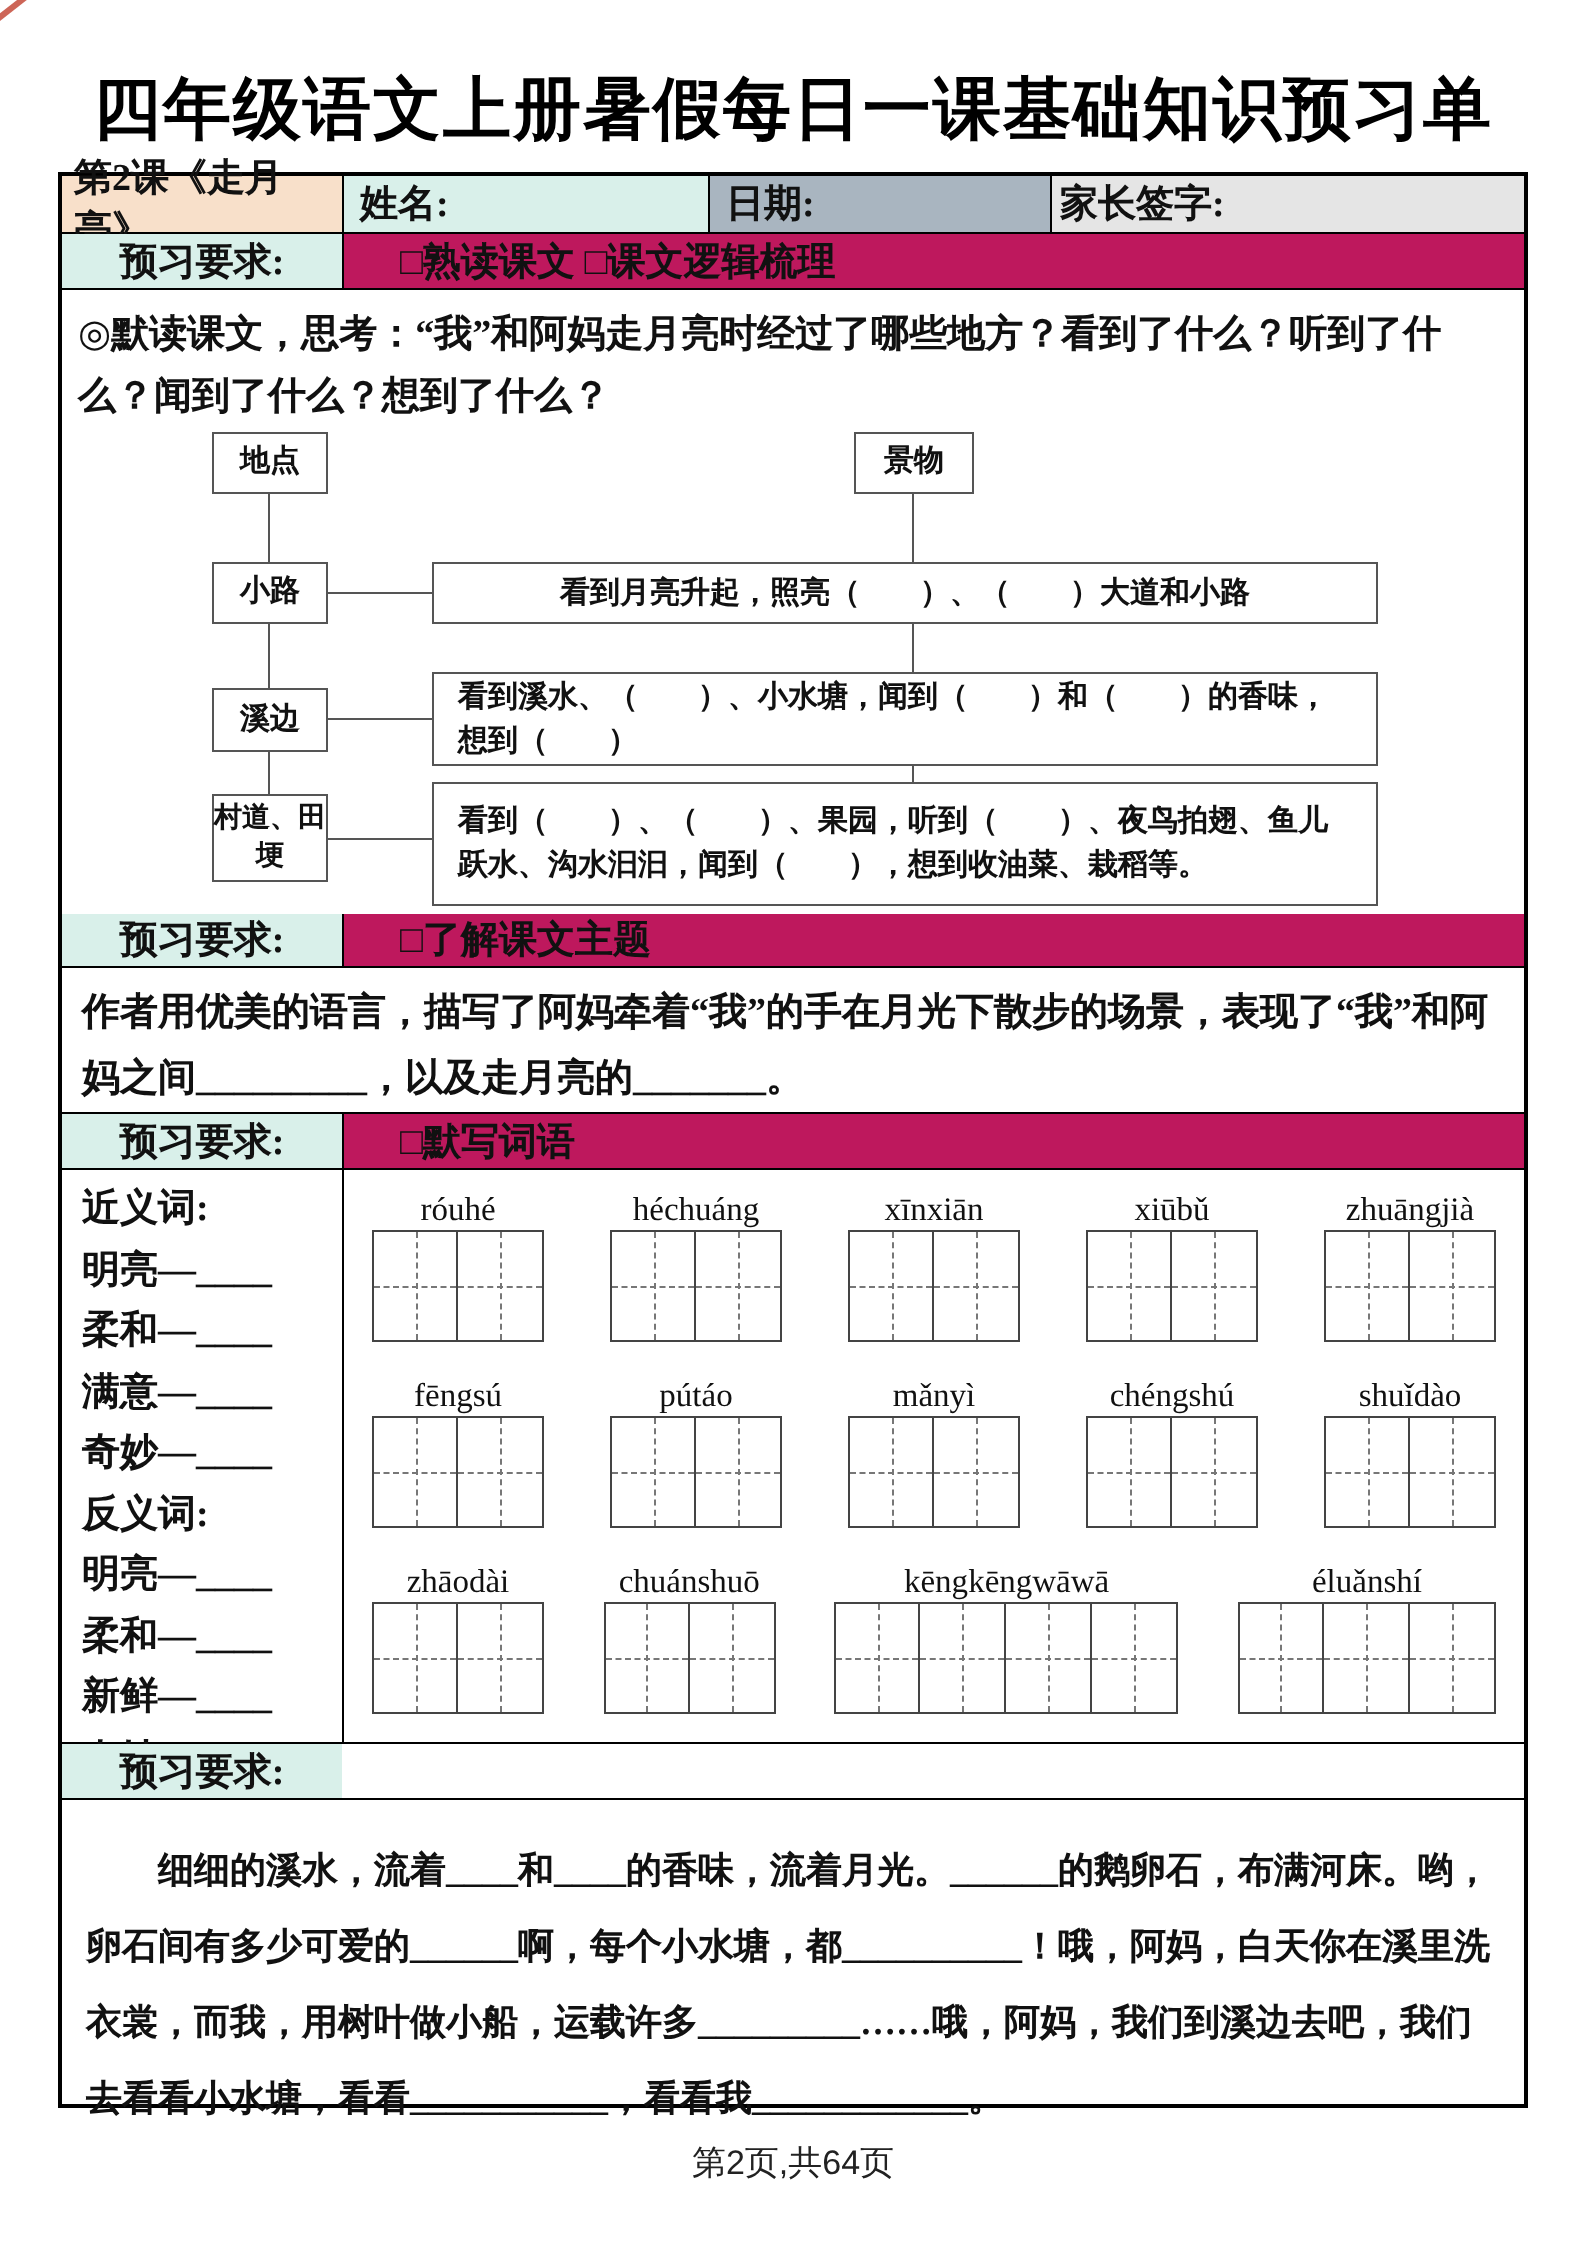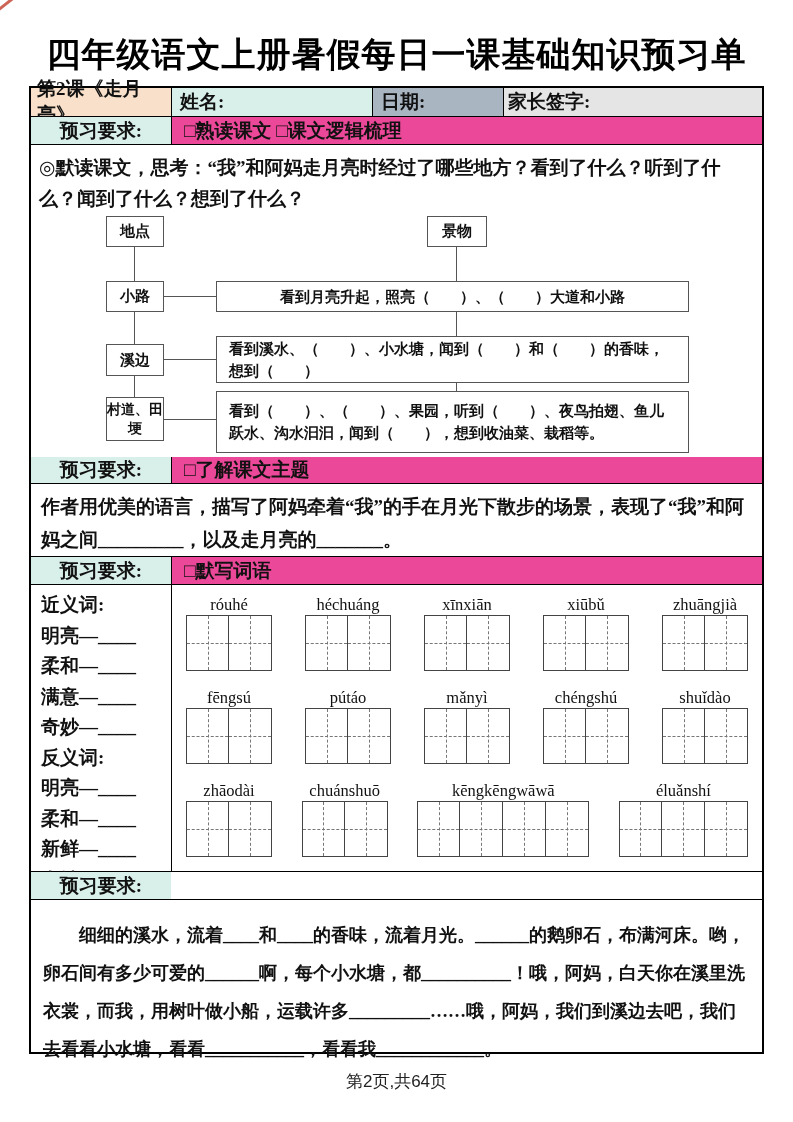--- a/index.html
+++ b/index.html
@@ -12,27 +12,27 @@
   .title{margin:32px 20px 8px 20px;text-align:center;font-size:34px;font-weight:900;
     letter-spacing:1px;color:#000;}
   .sheet{width:735px;margin-left:29px;border:2px solid #000;box-sizing:border-box;background:#fff;}
   .trow{display:flex;border-bottom:1.5px solid #000;box-sizing:border-box;align-items:stretch;}
   .trow:last-child{border-bottom:none;}
   .cell{box-sizing:border-box;display:flex;align-items:center;font-size:19px;font-weight:600;}
   .vline{border-left:1.5px solid #000;}
   
   .hrow{height:29px;}
   .c-lesson{width:140px;background:#f8e0ca;padding-left:6px;}
-  .c-name{width:201px;background:#d9f0ea;padding-left:8px;}
-  .c-date{width:131px;background:#a9b5c0;padding-left:8px;}
+  .c-name{width:183px;background:#d9f0ea;padding-left:8px;}
+  .c-date{width:171px;background:#a9b5c0;padding-left:8px;}
   .c-sign{flex:1;background:#e5e5e5;padding-left:4px;}
   
   .rrow{height:28px;}
   .r-label{width:140px;background:#d9f0ea;justify-content:center;}
-  .r-content{flex:1;background:#ec4899;padding-left:12px;}
+  .r-content{flex:1;background:#be185d;padding-left:28px;}
   
   .diagram{position:relative;height:312px;background:#fff;}
   .intro{margin:0;padding:7px 8px 0 8px;font-size:19px;line-height:31px;font-weight:600;}
   .dline{position:absolute;z-index:0;}
   .dline.v{border-left:1.5px solid #555;width:0;}
   .dline.h{border-top:1.5px solid #555;height:0;}
   .dbox{position:absolute;z-index:1;background:#fff;border:1.5px solid #555;box-sizing:border-box;
     display:flex;align-items:center;justify-content:center;font-size:15px;font-weight:600;
     text-align:center;line-height:19px;}
   .dbox.scene{justify-content:flex-start;text-align:left;padding:2px 12px;line-height:22px;}

